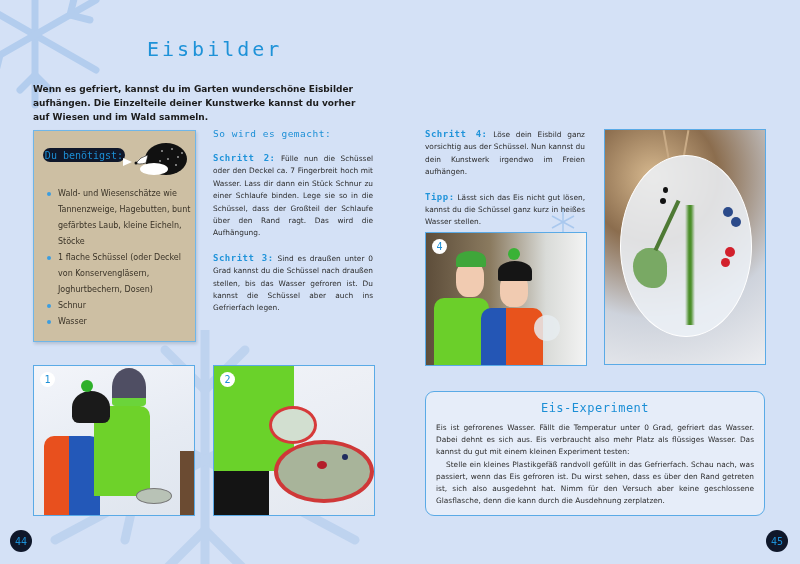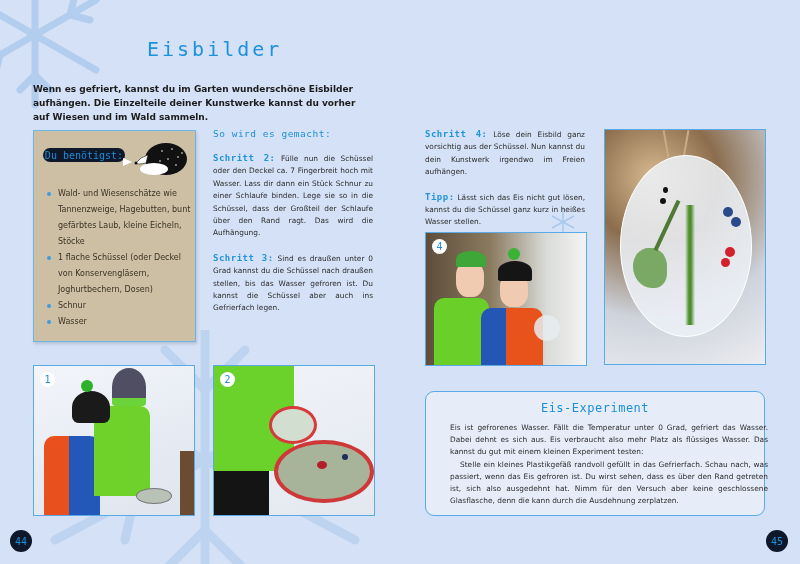--- a/index.html
+++ b/index.html
@@ -16,21 +16,21 @@
   .needs li { font-size:8px; line-height:16px; color:#3a3327; padding-left:12px; position:relative; }
   .needs li:before { content:""; position:absolute; left:1px; top:6px; width:4px; height:4px; background:#3b9ee0; border-radius:50%; }
   .col { position:absolute; font-size:7.4px; line-height:12.4px; color:#2c2c2c; text-align:justify; }
   .col p { margin:0 0 12px 0; }
   .step { font-family:"DejaVu Sans Mono", monospace; color:#2194da; font-size:9px; letter-spacing:0.5px;font-weight:bold; }
   .howto { position:absolute; left:213px; top:128px; font-size:9.5px; color:#1c8fd6; font-family:"DejaVu Sans Mono", monospace; letter-spacing:0.5px; }
   .photo { position:absolute; border:1px solid #5aaae6; overflow:hidden; }
   .num { position:absolute; left:6px; top:6px; width:15px; height:15px; border-radius:50%; background:#fff; font-size:10px; color:#1c8fd6; display:flex; align-items:center; justify-content:center; font-family:"DejaVu Sans Mono", monospace; }
   .exp { position:absolute; left:425px; top:391px; width:338px; height:123px; background:#e6edf9; border:1.5px solid #5aaae6; border-radius:9px; }
   .exp-title { position:absolute; left:0; right:0; top:9px; text-align:center; font-size:12px; color:#1c8fd6; font-family:"DejaVu Sans Mono", monospace; letter-spacing:0.5px; }
-  .exp-body { position:absolute; left:24px; top:30px; width:318px; font-size:7.4px; line-height:12.2px; color:#2c2c2c; text-align:justify; }
+  .exp-body { position:absolute; left:10px; top:30px; width:318px; font-size:7.4px; line-height:12.2px; color:#2c2c2c; text-align:justify; }
   .exp-body p { margin:0; }
   .exp-body p.indent { text-indent:10px; }
   .page { position:absolute; width:22px; height:22px; border-radius:50%; background:#0f172a; font-size:10px; color:#1c8fd6; display:flex; align-items:center; justify-content:center; font-family:"DejaVu Sans Mono", monospace; }
 </style>
 </head>
 <body>
 
 <div class="spread">
 
   <svg class="flake" style="left:-40px;top:-40px" width="150" height="150" viewBox="-75 -75 150 150">

